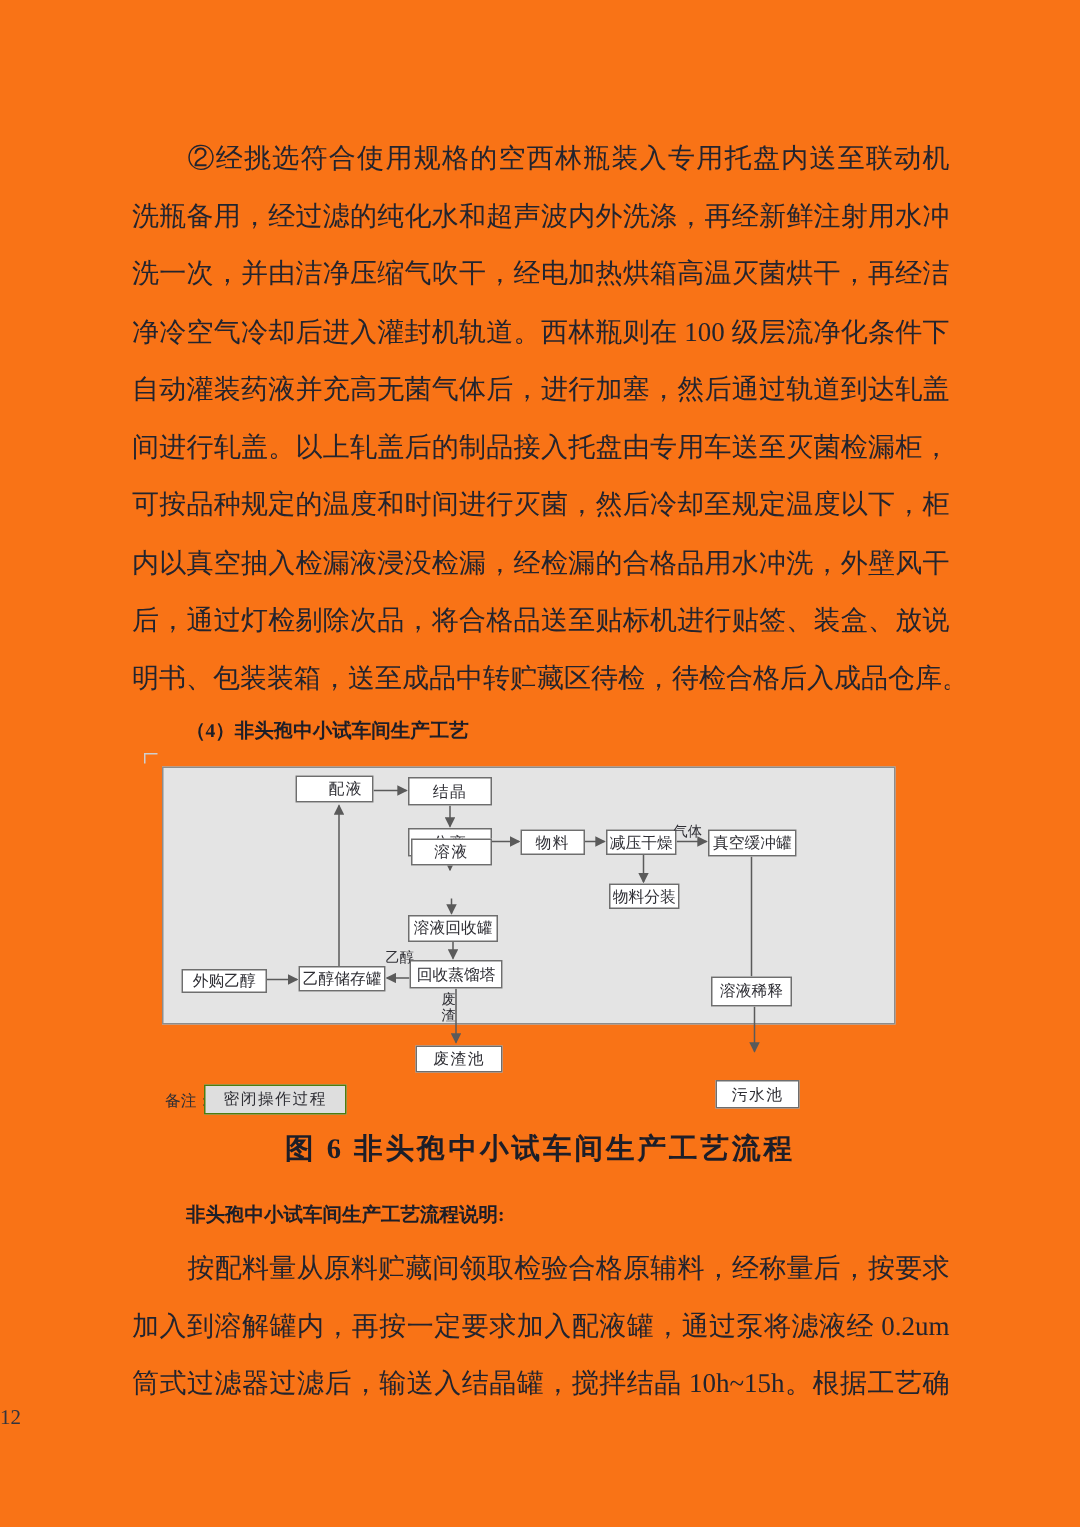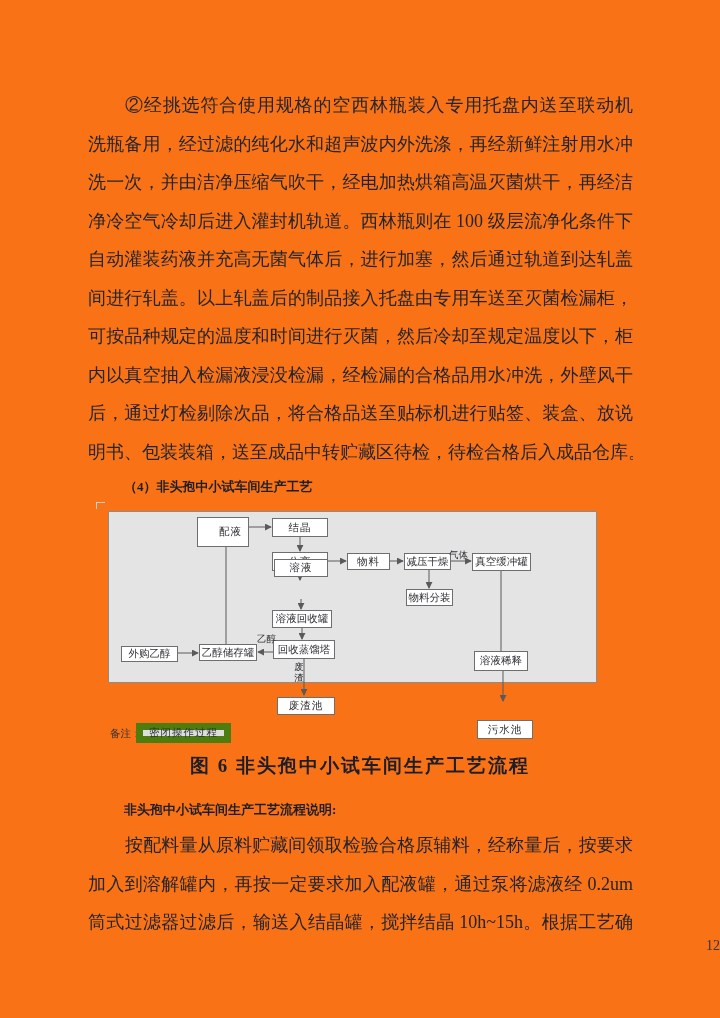--- a/index.html
+++ b/index.html
@@ -32,30 +32,30 @@
     font-size:10.5px; letter-spacing:1px; color:#2f2f35; z-index:3;
   }
   .edge-label {
     position:absolute; font-size:9.5px; color:#2f2f35; z-index:3; line-height:11px;
   }
   .vlabel { width:12px; word-break:break-all; text-align:center; }
   .arrows { position:absolute; left:88px; top:505px; z-index:2; }
   .note-label { position:absolute; left:110px; top:727px; font-size:10.5px; color:#2f2f35; }
   .note-box {
     position:absolute; left:136px; top:723px; width:95px; height:20px;
-    background:#dedede; border:7px solid #4d7c0f; box-sizing:border-box;
+    background:#dedede; border:1px solid #4d7c0f; box-sizing:border-box;
     display:flex; align-items:center; justify-content:center;
     font-size:10.5px; letter-spacing:1px; color:#2f2f35;
   }
   .caption {
     position:absolute; left:0; top:753px; width:720px; text-align:center;
     font-size:19px; font-weight:bold; letter-spacing:2px; color:#1d1e28;
   }
   .pagenum {
-    position:absolute; left:0; top:938px; width:720px; text-align:right;
+    position:absolute; left:0; top:938px; width:720px; text-align:left;
     font-size:14px; color:#33343e;
   }
   
   .tick { position:absolute; width:8px; height:6px; border-left:1px solid #cfcfcf; border-top:1px solid #cfcfcf; z-index:1; }
 </style>
 </head>
 <body>
 
 <div class="page">
 
@@ -96,21 +96,21 @@
         <line x1="341" y1="65" x2="341" y2="83" marker-end="url(#ah)"></line>
         <line x1="413" y1="66" x2="413" y2="146"></line>
         <line x1="415" y1="166" x2="415" y2="196" marker-end="url(#ah)"></line>
         <line x1="216" y1="154" x2="216" y2="190" marker-end="url(#ah)"></line>
         <line x1="185" y1="147" x2="170" y2="147" marker-end="url(#ah)"></line>
         <line x1="90" y1="148" x2="110" y2="148" marker-end="url(#ah)"></line>
         <line x1="138" y1="139" x2="138" y2="32" marker-end="url(#ah)"></line>
       </g>
     </svg>
 
-    <div class="node" style="left:197px; top:517px; width:52px; height:30px;padding-left:15px;">配液</div>
+    <div class="node" style="left:197px; top:517px; width:52px; height:18px;padding-left:15px;">配液</div>
     <div class="node" style="left:272px; top:518px; width:56px; height:19px;">结晶</div>
     <div class="node" style="left:272px; top:552px; width:56px; height:19px;">分离</div>
     <div class="node" style="left:274px; top:559px; width:54px; height:18px;">溶液</div>
     <div class="node" style="left:272px; top:610px; width:60px; height:18px; letter-spacing:0;">溶液回收罐</div>
     <div class="node" style="left:273px; top:640px; width:62px; height:19px; letter-spacing:0;">回收蒸馏塔</div>
     <div class="node" style="left:347px; top:553px; width:43px; height:17px;">物料</div>
     <div class="node" style="left:404px; top:553px; width:47px; height:17px; letter-spacing:0;">减压干燥</div>
     <div class="node" style="left:472px; top:553px; width:59px; height:18px; letter-spacing:0;">真空缓冲罐</div>
     <div class="node" style="left:406px; top:589px; width:47px; height:17px; letter-spacing:0;">物料分装</div>
     <div class="node" style="left:474px; top:651px; width:54px; height:20px; letter-spacing:0;">溶液稀释</div>

